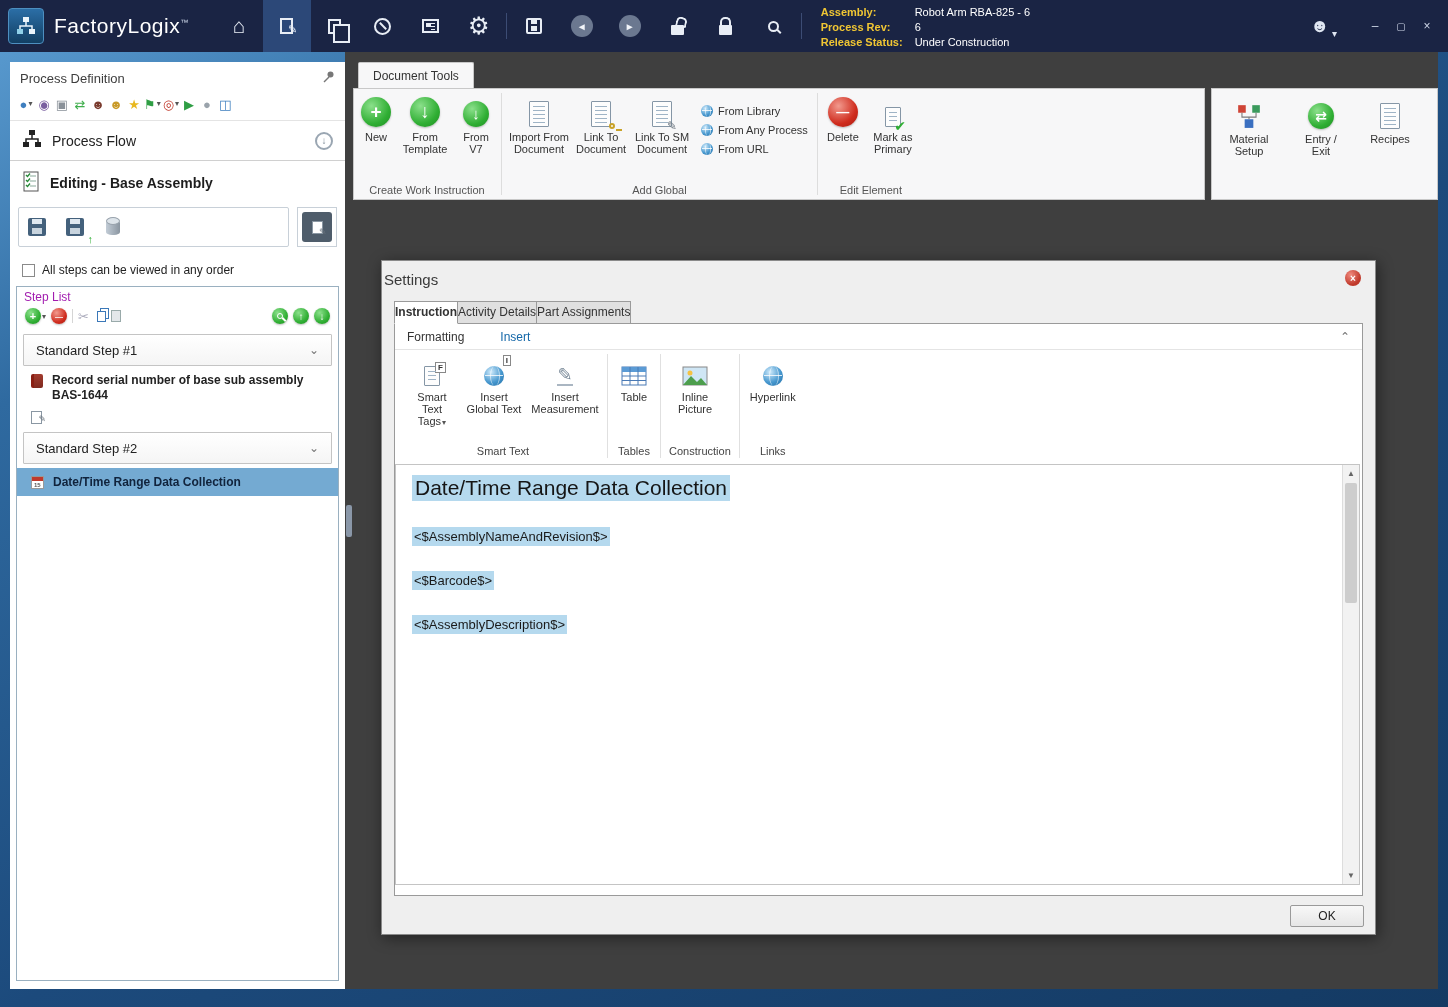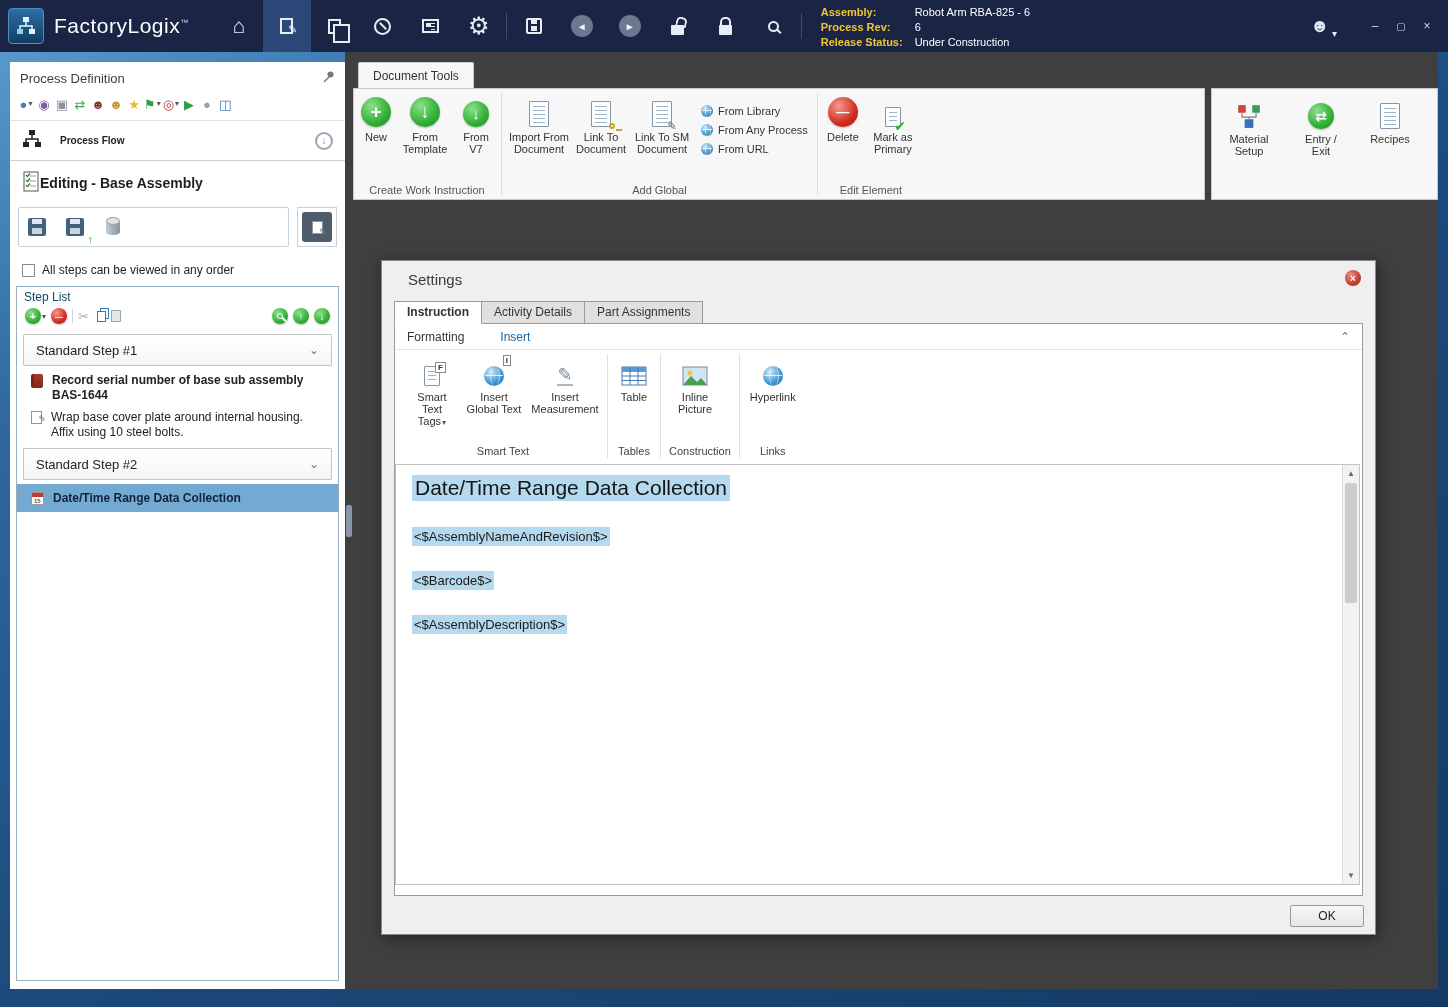--- a/index.html
+++ b/index.html
@@ -79,32 +79,32 @@
   .penov { position:absolute; right:-6px; bottom:-6px; color:#6a747e; font-size:12px; }
 
   
   .left-panel { position:absolute; left:10px; top:62px; width:335px; bottom:18px; background:#fff; display:flex; flex-direction:column; }
   .lp-header { height:32px; display:flex; align-items:center; padding:0 10px; color:#3d3d3d; font-size:13px; }
   .lp-header .pin { margin-left:auto; cursor:pointer; }
   .lp-toolbar { display:flex; align-items:center; gap:2px; padding:0 8px 6px; height:26px; }
   .mini-icon { min-width:16px; height:16px; font-size:13px; display:flex; align-items:center; justify-content:center; cursor:pointer; line-height:1; }
   .caret { font-size:8px; color:#555; margin-left:1px; }
   .lp-flow { display:flex; align-items:center; padding:0 12px; height:40px; border-top:1px solid #e4e4e4; }
-  .lp-flow .lbl { font-size:10px; font-weight:700; color:#222; margin-left:18px; }
+  .lp-flow .lbl { font-size:14px; font-weight:400; color:#222; margin-left:10px; }
   .circ-down { margin-left:auto; width:18px; height:18px; border:2px solid #9aa6b2; border-radius:50%; color:#7a8894; display:flex; align-items:center; justify-content:center; font-size:10px; cursor:pointer; }
-  .lp-editing { display:flex; align-items:center; gap:0; padding:0 12px; height:44px; border-top:1px solid #d0d0d0; font-weight:700; font-size:14px; color:#1d1d1d; }
+  .lp-editing { display:flex; align-items:center; gap:10px; padding:0 12px; height:44px; border-top:1px solid #d0d0d0; font-weight:700; font-size:14px; color:#1d1d1d; }
   .lp-actions { display:flex; align-items:center; padding:2px 8px 6px; gap:8px; height:50px; }
   .action-group { border:1px solid #c8d0d8; border-radius:2px; display:flex; align-items:center; padding:4px; gap:10px; flex:1; height:40px; }
   .action-btn { width:28px; height:28px; display:flex; align-items:center; justify-content:center; cursor:pointer; position:relative; }
   .edit-btn { width:40px; height:40px; border:1px solid #c8d0d8; display:flex; align-items:center; justify-content:center; cursor:pointer; background:#fff; }
   .edit-tile { width:30px; height:30px; background:#4f5d6b; border-radius:3px; display:flex; align-items:center; justify-content:center; }
   .lp-check { display:flex; align-items:center; gap:7px; padding:0 12px; height:32px; font-size:12px; color:#222; }
   .cb { width:13px; height:13px; border:1px solid #8a8a8a; background:#fff; cursor:pointer; flex:none; }
   .step-list { flex:1; margin:0 6px 8px; border:1px solid #9ab0c0; display:flex; flex-direction:column; min-height:0; }
-  .sl-title { font-size:12px; color:#0c4a6e; padding:3px 7px 1px; }
+  .sl-title { font-size:12px; color:#a21caf; padding:3px 7px 1px; }
   .sl-toolbar { display:flex; align-items:center; gap:5px; padding:3px 8px 6px; }
   .sl-toolbar .spacer { flex:1; }
   .sl-sep { width:1px; height:14px; background:#d5d5d5; }
   .tool-mini { font-size:13px; display:flex; align-items:center; cursor:pointer; }
   .copy-ic { width:9px; height:11px; border:1px solid #3b78b8; background:#fff; box-shadow:3px -3px 0 -1px #fff, 3px -3px 0 0 #3b78b8; display:inline-block; margin-left:3px; }
   .paste-ic { width:10px; height:12px; border:1px solid #9aa; background:#e3e7ea; display:inline-block; }
   .step-header { margin:4px 6px; border:1px solid #c4c4c4; height:32px; display:flex; align-items:center; padding:0 12px; font-size:13px; color:#222; background:linear-gradient(#fff,#f5f5f5); border-radius:1px; cursor:pointer;gap:40px; }
   .step-header .chev { margin-left:auto; color:#777; font-size:12px; }
   .step-item { display:flex; gap:9px; padding:3px 8px 4px 14px; font-size:12px; line-height:15px; align-items:flex-start; cursor:pointer; }
   .step-item .ic { margin-top:1px; flex:none; }
@@ -126,24 +126,24 @@
   .rsep { width:1px; background:#ddd; margin:4px 1px; }
   .rlinks { display:flex; flex-direction:column; gap:7px; padding:10px 6px 0; font-size:11px; color:#333; }
   .rlink { display:flex; align-items:center; gap:5px; cursor:pointer; white-space:nowrap; }
   .rfill { flex:1; }
   .ribbon-right { flex:1; margin-left:6px; background:#f7f7f8; border:1px solid #c8c8c8; display:flex; align-items:flex-start; padding:8px 10px; gap:16px; }
   .canvas { position:absolute; top:148px; left:0; right:0; bottom:0; }
   .splitter-grip { position:absolute; left:1px; top:305px; width:6px; height:32px; background:#8a97a8; border-radius:2px; cursor:col-resize; }
 
   
   .dialog { position:absolute; left:36px; top:60px; width:995px; height:675px; background:#efefef; border:1px solid #8a8a8a; box-shadow:2px 3px 14px rgba(0,0,0,.45); }
-  .dlg-title { position:absolute; top:10px; left:26px; font-size:15px; color:#3a3a3a; }
+  .dlg-title { position:absolute; top:10px; left:2px; font-size:15px; color:#3a3a3a; }
   .dlg-close { position:absolute; top:9px; right:14px; width:16px; height:16px; border-radius:50%; background:radial-gradient(circle at 35% 30%,#f08a7e,#c0392b 65%); color:#fff; font-size:10px; font-weight:700; display:flex; align-items:center; justify-content:center; cursor:pointer; }
   .dlg-tabs { position:absolute; top:40px; left:12px; display:flex; }
-  .dlg-tab { padding:3px 12px 4px; font-size:12px; border:1px solid #9a9a9a; background:#e0e0e0; color:#333; margin-right:-1px; cursor:pointer; position:relative; }
+  .dlg-tab { padding:3px 0 4px; font-size:12px; border:1px solid #9a9a9a; background:#e0e0e0; color:#333; margin-right:-1px; cursor:pointer; position:relative; }
   .dlg-tab.active { background:#fff; border-bottom:1px solid #fff; font-weight:700; z-index:2; }
   .dlg-panel { position:absolute; top:62px; left:12px; right:12px; height:573px; background:#fff; border:1px solid #9a9a9a; }
   .insert-tabs { height:26px; display:flex; align-items:center; padding:0 12px; gap:36px; font-size:12px; border-bottom:1px solid #e4e4e4; position:relative; }
   .it-formatting { color:#333; cursor:pointer; }
   .it-insert { color:#1467a8; cursor:pointer; }
   .collapse-chev { position:absolute; right:12px; color:#777; font-size:12px; cursor:pointer; }
   .insert-ribbon { height:112px; display:flex; padding:0 6px; }
   .ig { display:flex; flex-direction:column; padding:0 2px; }
   .ig-btns { display:flex; flex:1; align-items:flex-start; padding-top:8px; }
   .ig-label { text-align:center; font-size:11px; color:#444; padding:2px 4px 5px; white-space:nowrap; }
@@ -377,21 +377,20 @@
       <div class="step-header">
         <span>Standard Step #1</span>
         <span class="chev">⌄</span>
       </div>
       <div class="step-item bold">
         <span class="ic redbook"></span>
         <span class="step-text">Record serial number of base sub assembly BAS-1644</span>
       </div>
       <div class="step-item">
         <span class="ic minidoc"></span>
-        <span class="step-text">Wrap base cover plate around internal housing. Affix using 10 steel bolts.</span>
       </div>
       <div class="step-header">
         <span>Standard Step #2</span>
         <span class="chev">⌄</span>
       </div>
       <div class="step-selected">
         <span class="cal"></span>
         <span>Date/Time Range Data Collection</span>
       </div>
     </div>

